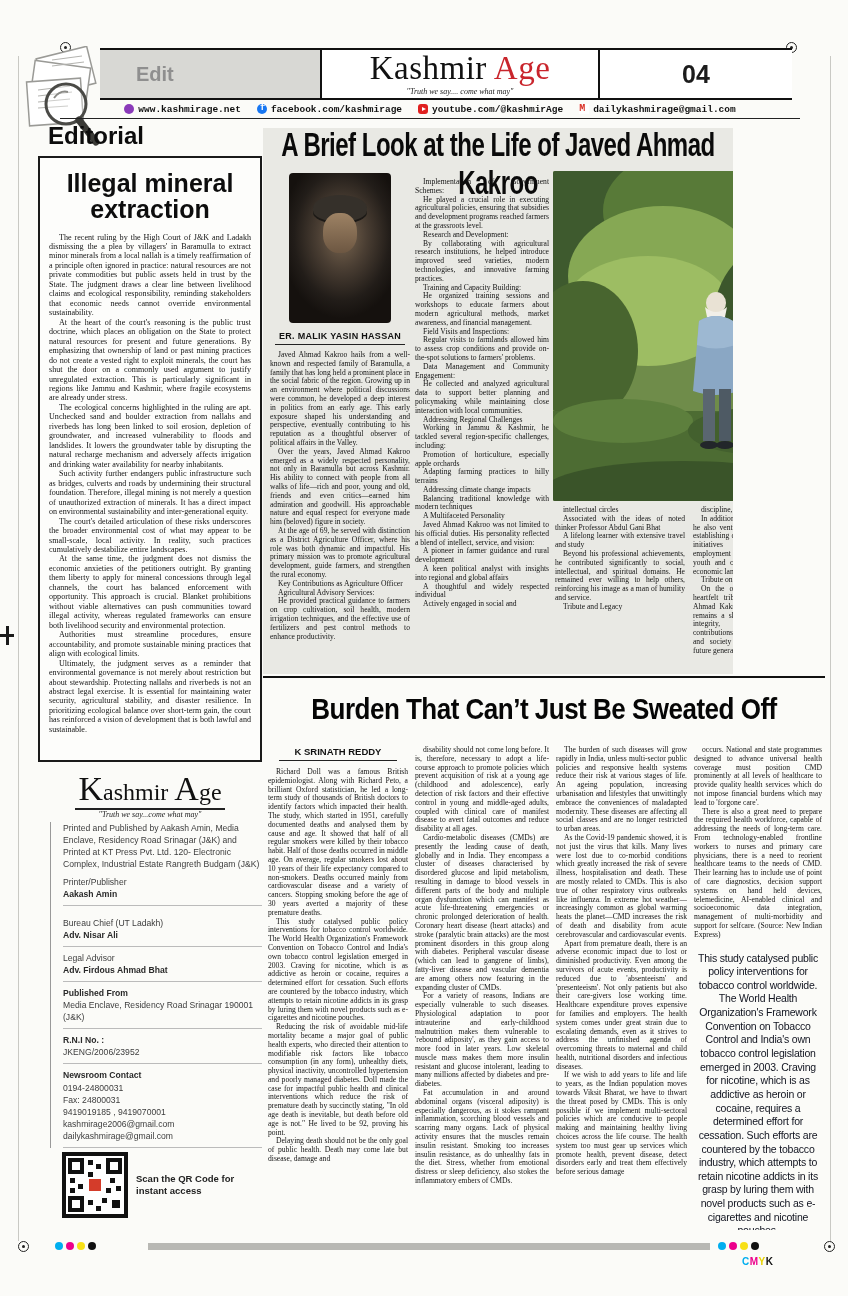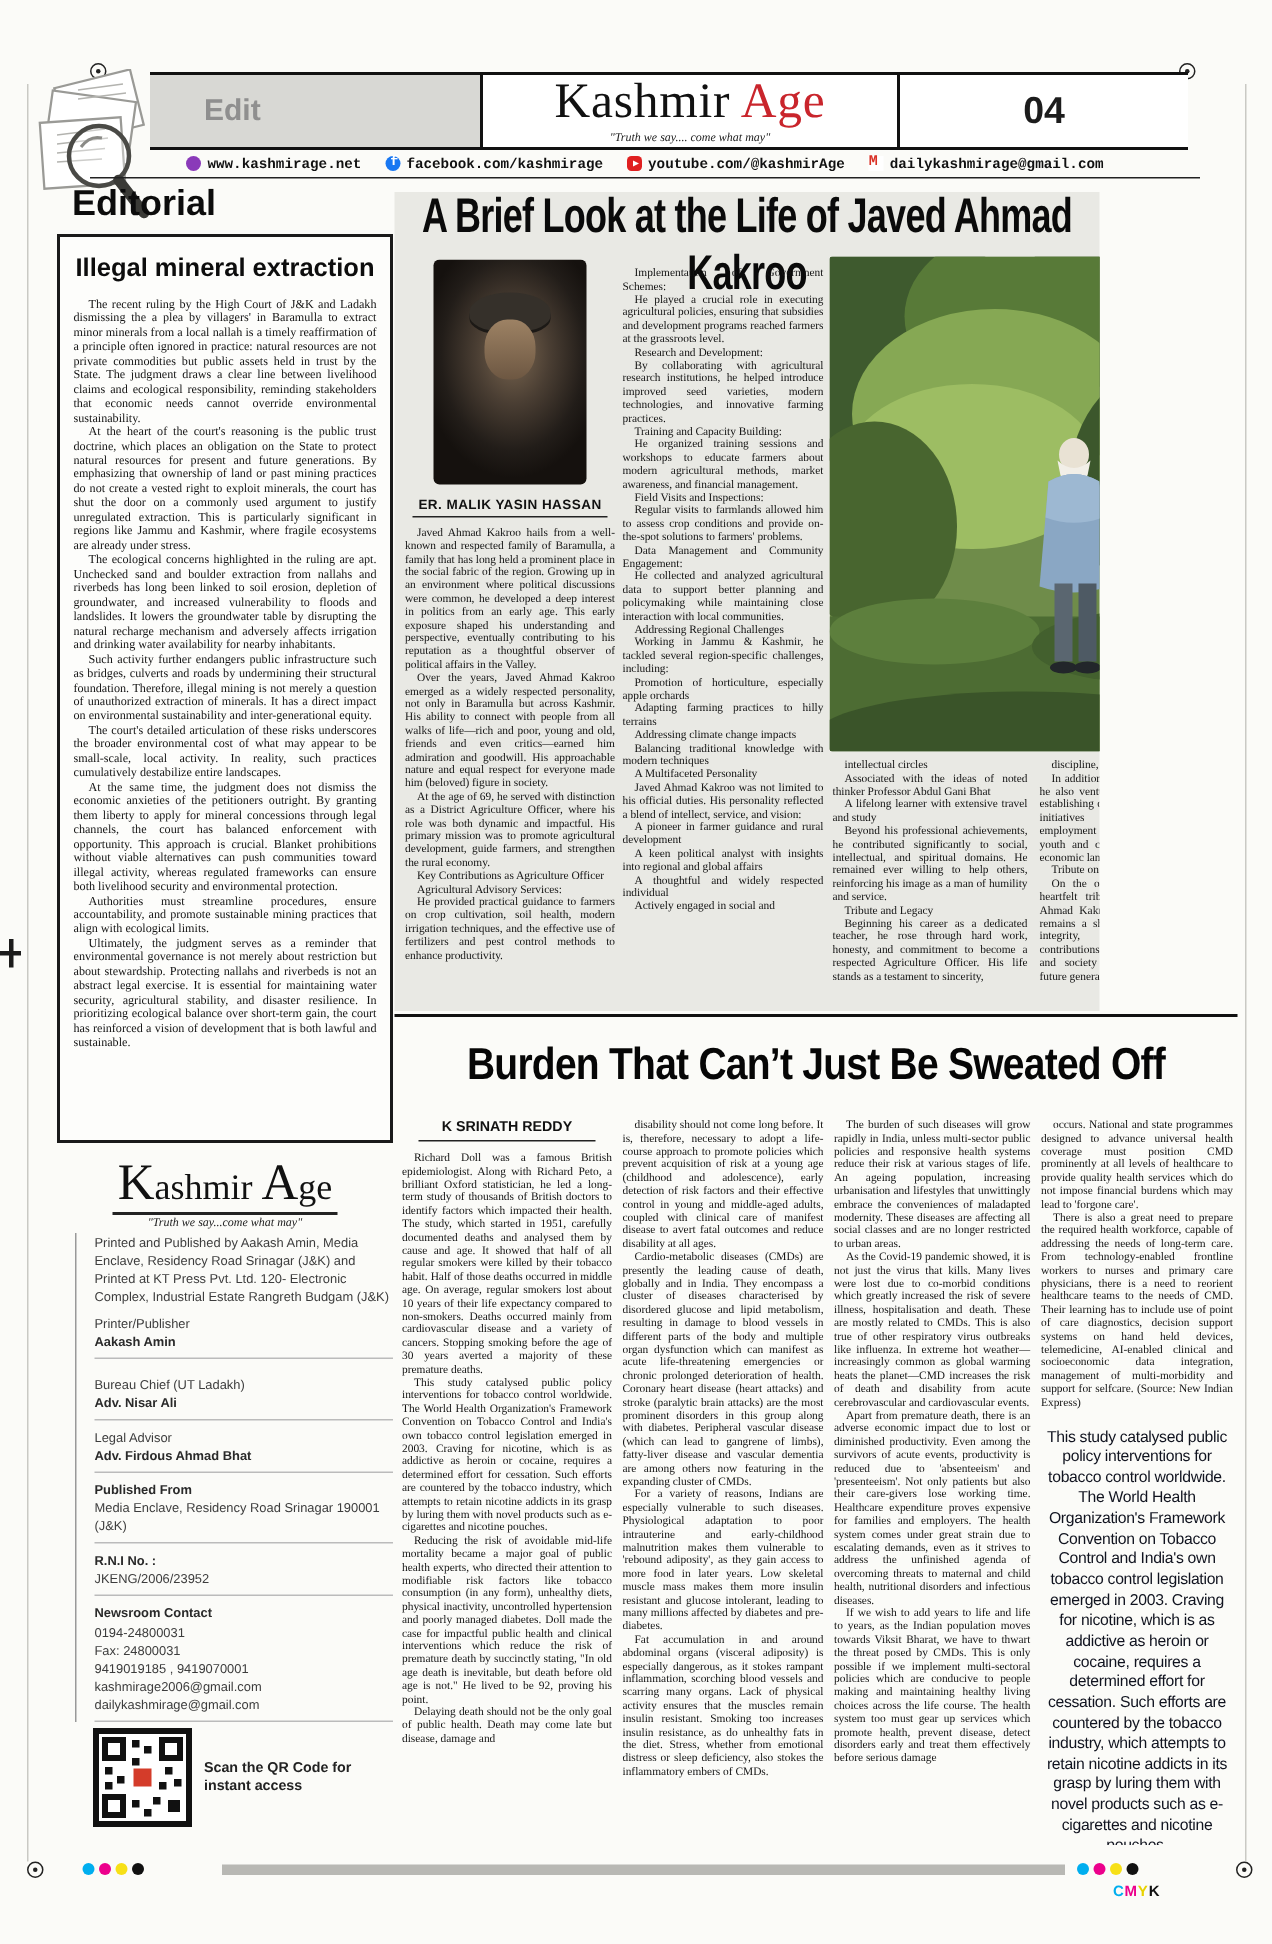--- a/index.html
+++ b/index.html
@@ -34,21 +34,21 @@
   .ci-yt { background:#e02020; border-radius:3px; }
   .ci-yt::after { content:""; position:absolute; left:3.5px; top:2.5px; border-left:4px solid #fff; border-top:2.5px solid transparent; border-bottom:2.5px solid transparent; }
   .ci-gm { background:#fff; border-radius:0; }
   .ci-gm::after { content:"M"; position:absolute; left:0; top:-1px; color:#d93025; font-size:10px; font-weight:bold; }
 
   .paper-icon { position:absolute; left:22px; top:46px; width:92px; height:104px; }
 
   
   .editorial-title { position:absolute; left:48px; top:122px; font-family:"Liberation Sans", sans-serif; font-weight:800; font-size:24px; color:#0c0c0c; }
   .editorial-box { position:absolute; left:38px; top:156px; width:224px; height:606px; border:2px solid #1a1a1a; background:#fdfdfb; padding:8px 9px; overflow:hidden; }
-  .editorial-headline { text-align:center; font-family:"Liberation Sans", sans-serif; font-weight:800; font-size:17px; line-height:1.05; margin:4px 0 10px; color:#0d0d0d; }
+  .editorial-headline { text-align:center; font-family:"Liberation Sans", sans-serif; font-weight:800; font-size:25px; line-height:1.05; margin:4px 0 10px; color:#0d0d0d; }
   .editorial-box p, .edit-p { font-size:8.1px; line-height:1.17; text-align:justify; text-indent:10px; color:#141414; }
 
   .logo-block { position:absolute; left:38px; top:770px; width:224px; text-align:center; }
   .logo-title { font-size:24px; color:#111; }
   .logo-title .lw { display:inline-block; }
   .logo-title .lw::first-letter { font-size:34px; }
   .logo-underline { width:150px; height:1.5px; background:#222; margin:0 auto; }
   .logo-tagline { font-size:8px; font-style:italic; color:#222; }
 
   .imprint { position:absolute; left:50px; top:822px; width:212px; height:326px; border-left:1.5px solid #999; padding-left:12px; font-family:"Liberation Sans", sans-serif; font-size:8.6px; color:#3d3d3d; line-height:1.4; overflow:hidden; }
@@ -310,21 +310,20 @@
       </svg>
     </div>
 
     <div class="col a1c3">
       <div>
           <p class="art-p">intellectual circles</p>
           <p class="art-p">Associated with the ideas of noted thinker Professor Abdul Gani Bhat</p>
           <p class="art-p">A lifelong learner with extensive travel and study</p>
           <p class="art-p">Beyond his professional achievements, he contributed significantly to social, intellectual, and spiritual domains. He remained ever willing to help others, reinforcing his image as a man of humility and service.</p>
           <p class="art-p">Tribute and Legacy</p>
-          <p class="art-p">Beginning his career as a dedicated teacher, he rose through hard work, honesty, and commitment to become a respected Agriculture Officer. His life stands as a testament to sincerity,</p>
         </div>
     </div>
     <div class="col a1c4">
       <div>
           <p class="art-p">discipline, and public service.</p>
           <p class="art-p">In addition to his government service, he also ventured into business, notably establishing one of the first share market initiatives in Baramulla, creating employment opportunities for local youth and contributing to the region's economic landscape.</p>
           <p class="art-p">Tribute on Retirement</p>
           <p class="art-p">On the occasion of his retirement, heartfelt tributes were paid to Javed Ahmad Kakroo Sahib. His life's work remains a shining example of service, integrity, and dedication. His contributions to education, agriculture, and society will continue to inspire future generations.</p>
         </div>
     </div>

